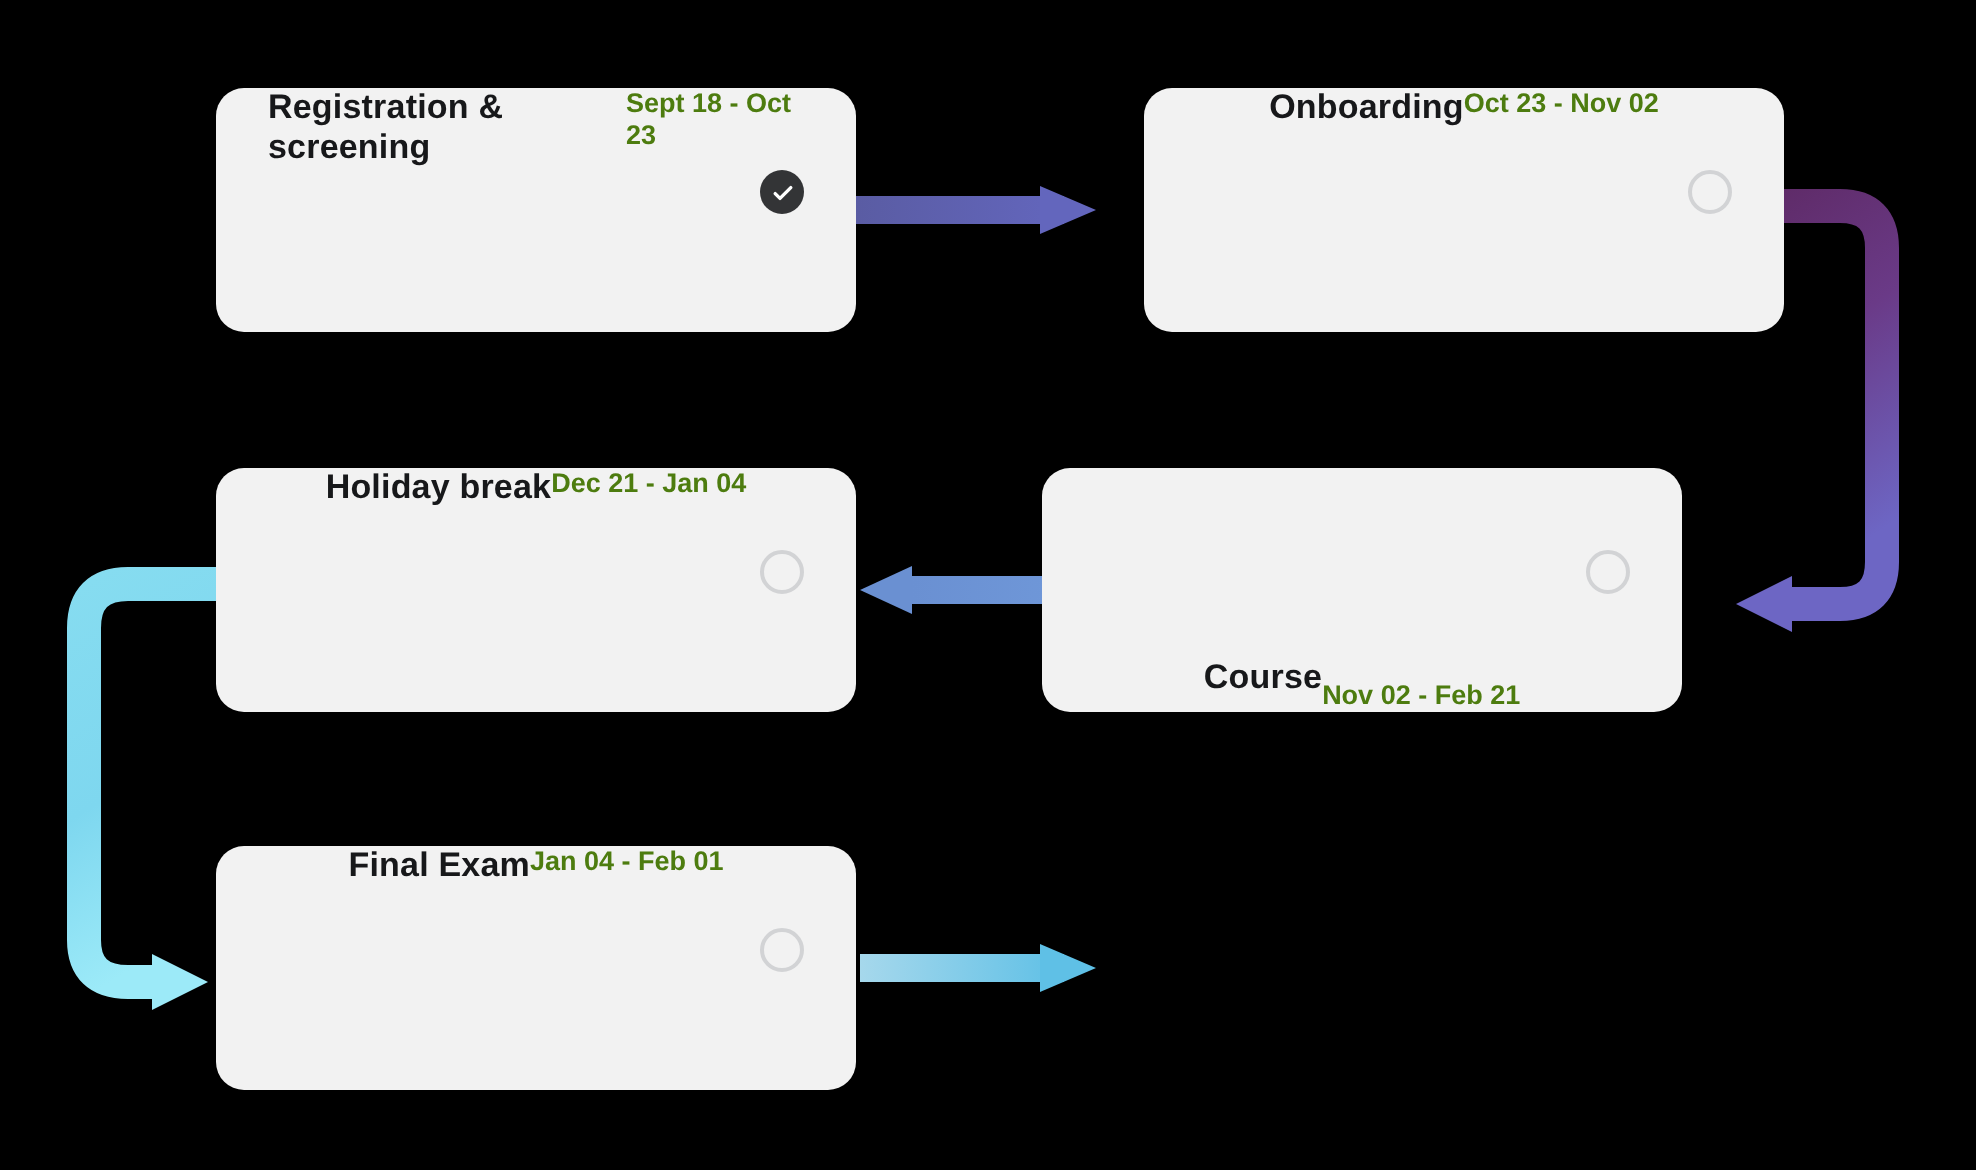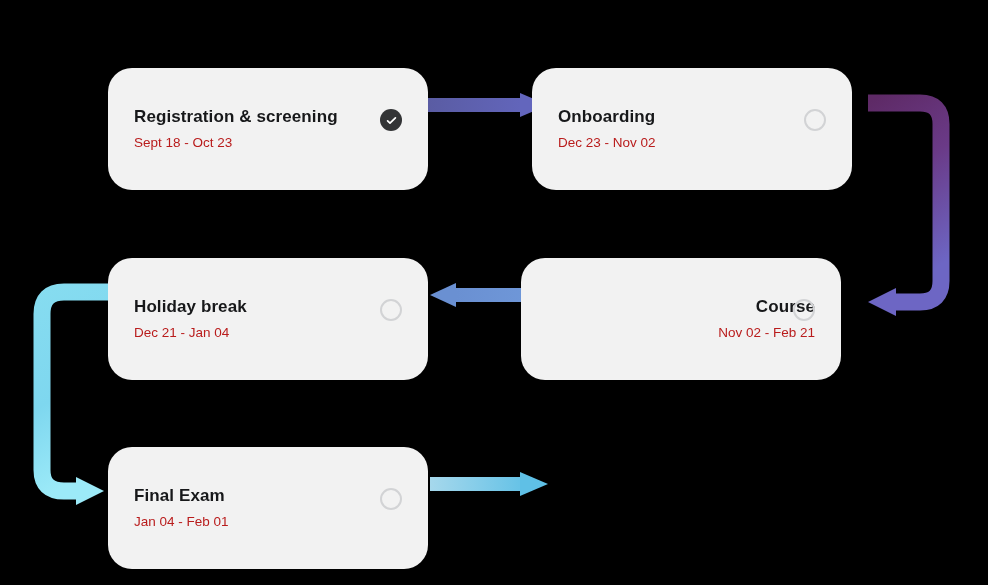--- a/index.html
+++ b/index.html
@@ -21,41 +21,39 @@
     top: 0;
     width: 988px;
     height: 585px;
     pointer-events: none;
   }
   .card {
     position: absolute;
     width: 320px;
     height: 122px;
     background: #f2f2f2;
-    border-radius: 24px;
+    border-radius: 14px;
     box-sizing: border-box;
     padding: 0 26px;
     display: flex;
-    flex-direction: column;
     justify-content: center;
     z-index: 3;
-    margin-top: 24px;
   }
   .card-title {
     font-size: 17px;
     font-weight: bold;
     color: #17181a;
     letter-spacing: 0.1px;
     line-height: 1.2;
     margin: 0 0 7px 0;
   }
   .card-dates {
     font-size: 13.5px;
-    font-weight: normal;
-    color: #b91c1c;
+    font-weight: bold;
+    color: #4d7c0f;
     line-height: 1.2;
     margin: 0;
   }
   .status {
     position: absolute;
     right: 26px;
     top: 41px;
     width: 22px;
     height: 22px;
     box-sizing: border-box;
@@ -134,23 +132,23 @@
   <div class="card" style="left:108px; top:44px;">
     <div class="card-title">Registration &amp; screening</div>
     <div class="card-dates">Sept 18 - Oct 23</div>
     <div class="status done">
       <svg width="13" height="13" viewBox="0 0 13 13" aria-hidden="true">
         <path d="M2.6 6.8 L5 9.2 L10.4 3.8" fill="none" stroke="#ffffff" stroke-width="1.7" stroke-linecap="round" stroke-linejoin="round"></path>
       </svg>
     </div>
   </div>
 
-  <div class="card" style="left:532px; top:44px;">
+  <div class="card" style="left:572px; top:44px;">
     <div class="card-title">Onboarding</div>
-    <div class="card-dates">Dec 23 - Nov 02</div>
+    <div class="card-dates">Oct 23 - Nov 02</div>
     <div class="status ring"></div>
   </div>
 
   <div class="card" style="left:108px; top:234px;justify-content:center;">
     <div class="card-title">Holiday break</div>
     <div class="card-dates">Dec 21 - Jan 04</div>
     <div class="status ring"></div>
   </div>
 
   <div class="card" style="left:521px; top:234px;align-items:flex-end;">

